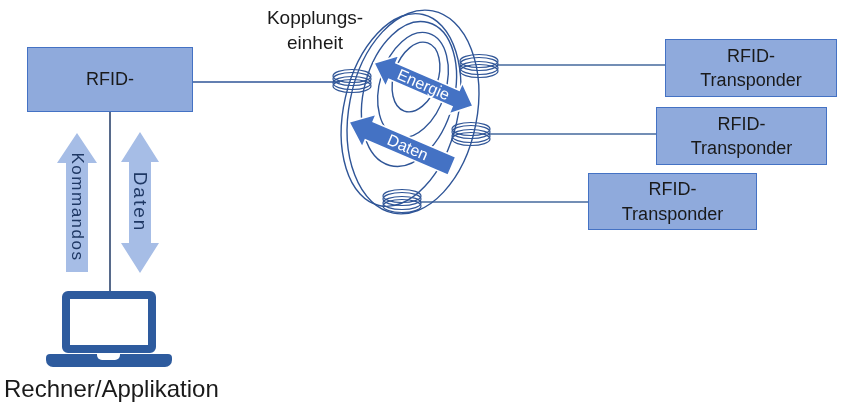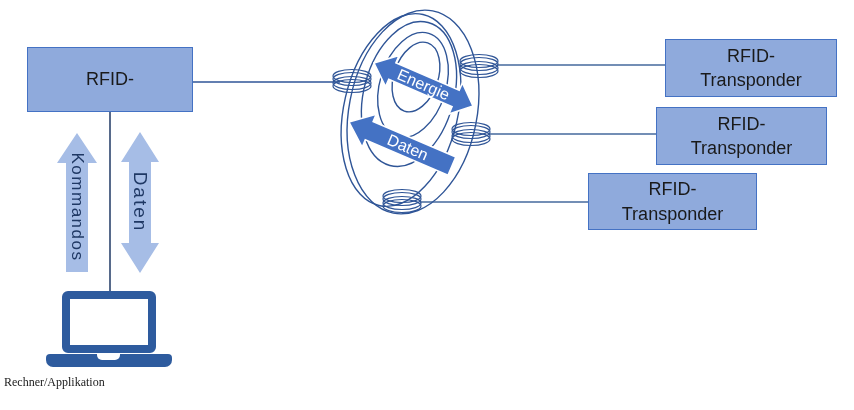--- a/index.html
+++ b/index.html
@@ -9,21 +9,21 @@
   }
   .layer { position:absolute; left:0; top:0; }
   .box {
     position:absolute; box-sizing:border-box;
     background:#8faadc; border:1.5px solid #4472c4;
     display:flex; flex-direction:column; align-items:center; justify-content:center;
     color:#1a1a1a; font-size:18px; line-height:1.35; text-align:center;
   }
   .freelabel { position:absolute; color:#1a1a1a; }
   .coupling-label { width:150px; text-align:center; font-size:19px; line-height:1.3; }
-  .computer-label { font-size:12px;font-family:Liberation Serif, serif; }
+  .computer-label { font-size:24px; }
   svg text { font-family:"Liberation Sans", sans-serif; }
   .fieldtext { fill:#ffffff; font-size:16px; }
   .varrowtext { fill:#1f3864; }
   
   .laptop-screen {
     position:absolute; left:62px; top:291px; width:94px; height:62px;
     box-sizing:border-box; border:8px solid #2e5b9e; border-radius:6px; background:#ffffff;
   }
   .laptop-base {
     position:absolute; left:46px; top:354px; width:126px; height:13px;
@@ -98,20 +98,24 @@
     <g>
       <polygon points="140,132 159,162 151,162 151,243 159,243 140,273 121,243 129,243 129,162 121,162" fill="#a6bde6"></polygon>
       <text class="varrowtext" transform="rotate(90 140 202)" x="140" y="208" text-anchor="middle" font-size="19" letter-spacing="2">Daten</text>
     </g>
   </svg>
 
   <div class="box" style="left:27px; top:47px; width:166px; height:65px;">
     <span>RFID-</span>
   </div>
 
+  <div class="freelabel coupling-label" style="left:240px; top:6px;">
+    <div>Kopplungs-</div>
+    <div>einheit</div>
+  </div>
 
   <div class="box" style="left:665px; top:39px; width:172px; height:58px;">
     <span>RFID-</span>
     <span>Transponder</span>
   </div>
   <div class="box" style="left:656px; top:107px; width:171px; height:58px;">
     <span>RFID-</span>
     <span>Transponder</span>
   </div>
   <div class="box" style="left:588px; top:173px; width:169px; height:57px;">

